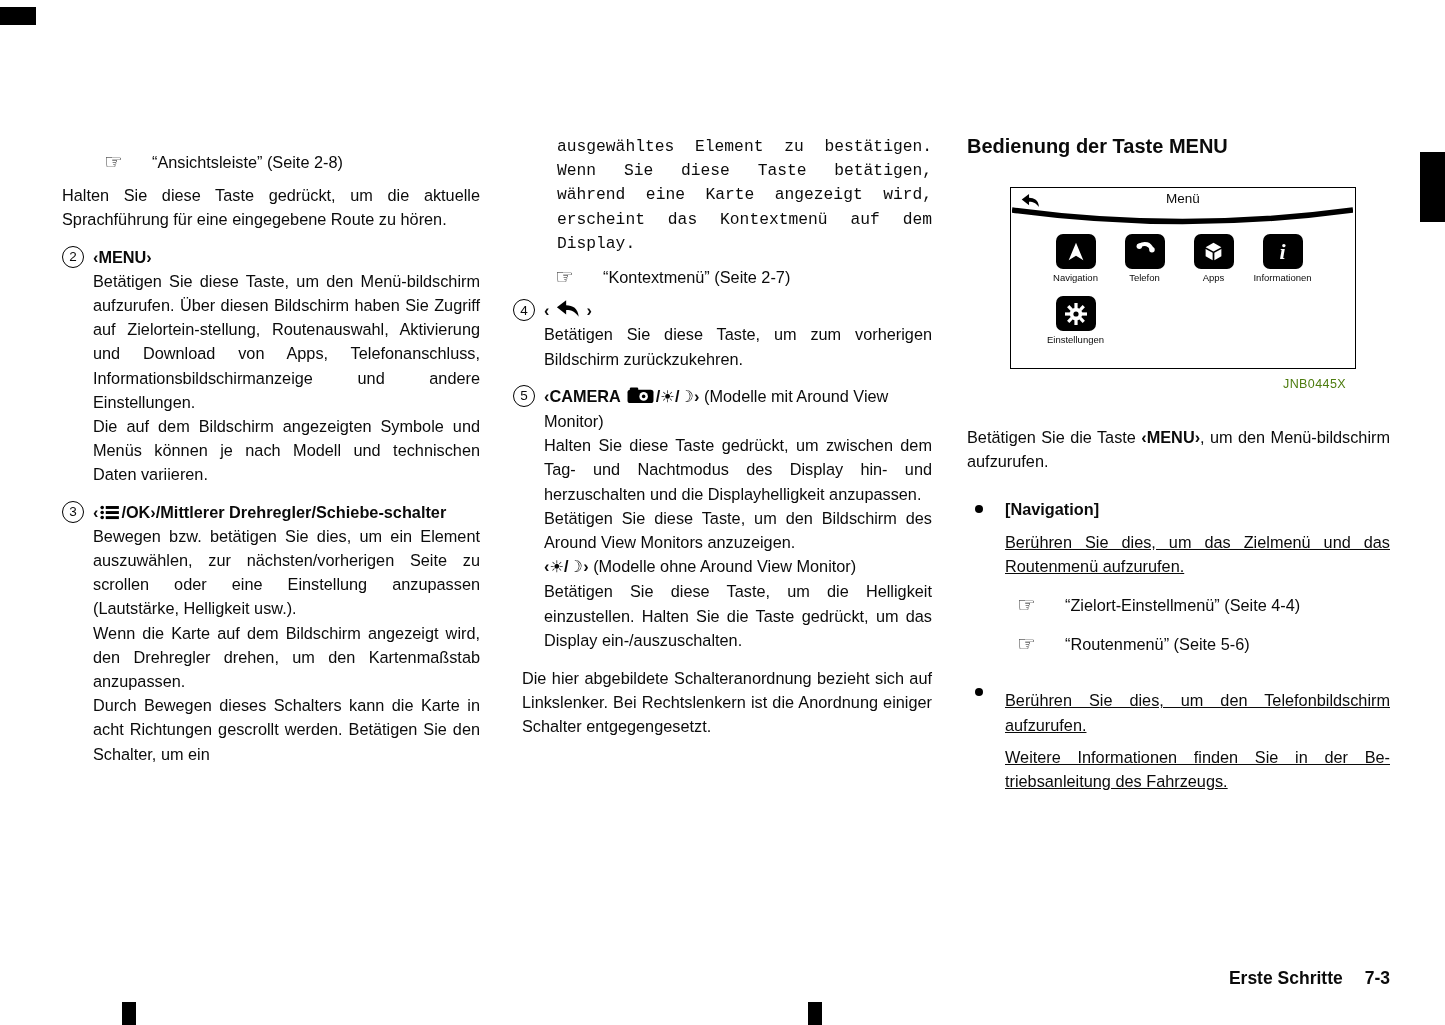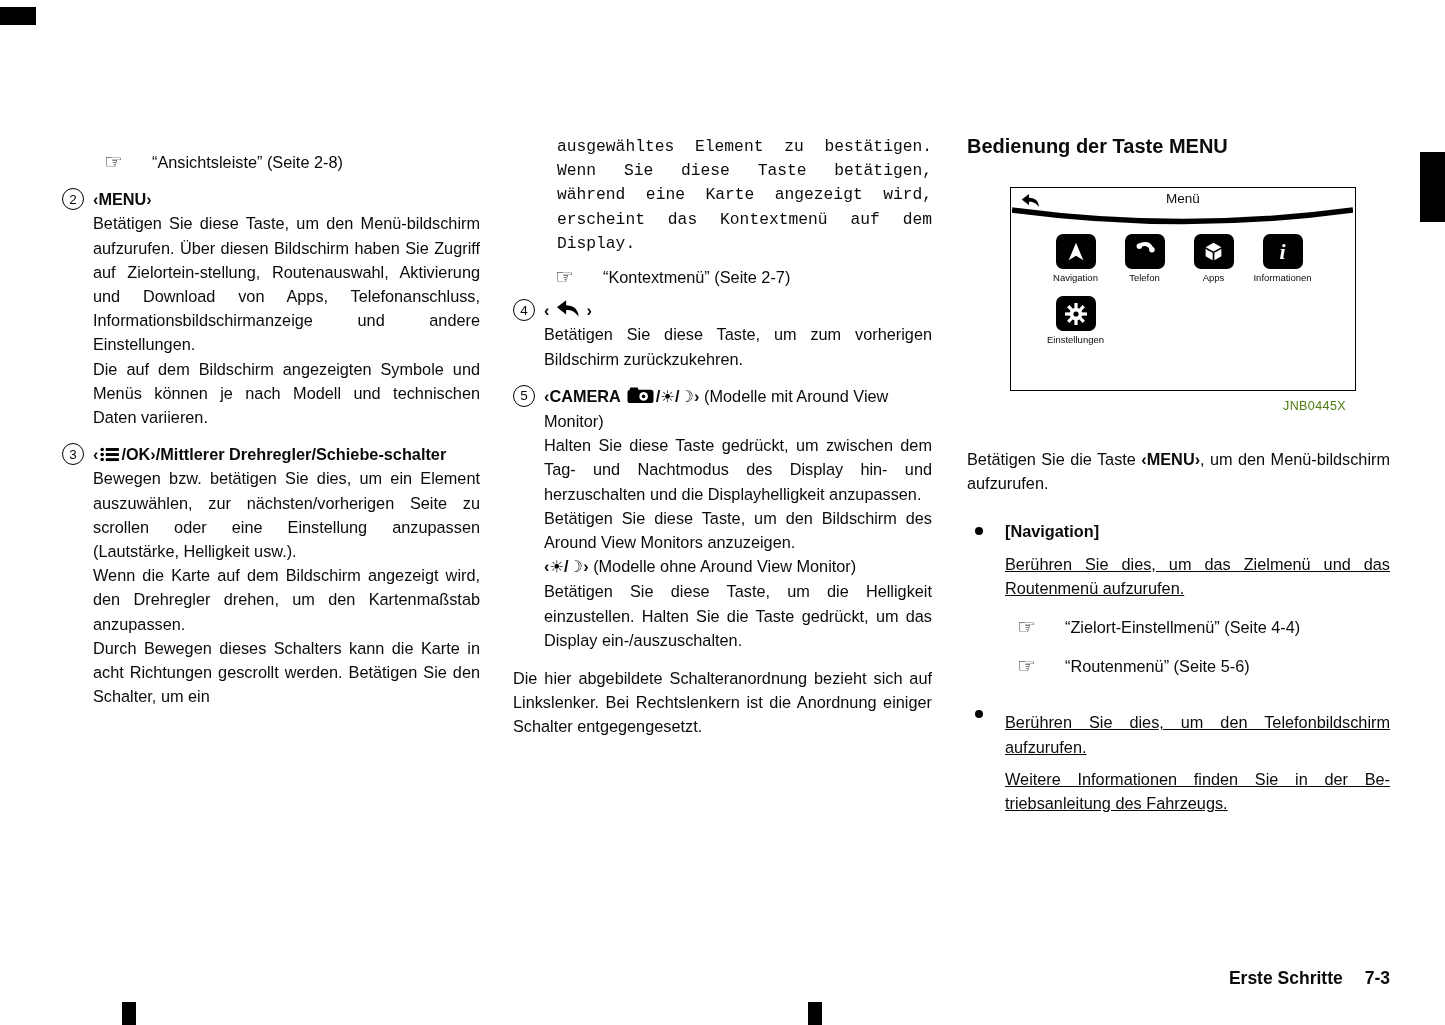--- a/index.html
+++ b/index.html
@@ -55,21 +55,21 @@
   .indent { margin-left:44px;font-family:Liberation Mono, monospace; }
 
   .inline-icon { vertical-align:-2px; margin:0 2px; }
   .sym { font-family:"DejaVu Sans", sans-serif; font-weight:bold; }
 
   
   .h1 { font-size:20px; font-weight:bold; line-height:26px; }
 
   .screen-figure { margin:28px 0 0 43px; width:346px; }
   .screen {
-    position:relative; width:346px; height:204px;
+    position:relative; width:346px; height:182px;
     border:1.5px solid #000; background:#fff;
   }
   .screen-back { position:absolute; top:5px; left:10px; }
   .screen-title {
     position:absolute; top:3px; left:0; width:100%;
     text-align:center; font-size:13.5px;
   }
   .arc { position:absolute; top:17px; left:1px; }
   .tile-row { position:absolute; left:30px; display:flex; }
   .row1 { top:46px; }
@@ -97,39 +97,40 @@
   .bbody .ref { margin-left:12px; margin-top:15px; margin-bottom:0; }
 
   
   .footer {
     position:absolute; top:968px; right:55px;
     font-size:17.5px; font-weight:bold;
   }
   .footer .pageno { margin-left:22px; }
 
   .mt6 { margin-top:6px; }
-  .mt14 { margin-top:14px; }
+  .mt14 { margin-top:14px;margin-left:9px; }
 </style>
 </head>
 <body>
 
 <div class="page">
 
   <div class="mark mark-tl"></div>
   <div class="mark mark-right"></div>
   <div class="mark mark-b1"></div>
   <div class="mark mark-b2"></div>
 
   <div class="col" id="col1">
 
     <div class="ref">
       <span class="hand">☞</span>
       <span class="ref-text">“Ansichtsleiste” (Seite 2-8)</span>
     </div>
 
+    <p class="para">Halten Sie diese Taste gedrückt, um die aktuelle Sprachführung für eine eingegebene Route zu hören.</p>
 
     <div class="item">
       <span class="num">2</span>
       <div class="ibody">
         <div class="ititle">‹MENU›</div>
         <p class="para">Betätigen Sie diese Taste, um den Menü-bildschirm aufzurufen. Über diesen Bildschirm haben Sie Zugriff auf Zielortein-stellung, Routenauswahl, Aktivierung und Download von Apps, Telefonanschluss, Informationsbildschirmanzeige und andere Einstellungen.</p>
         <p class="para">Die auf dem Bildschirm angezeigten Symbole und Menüs können je nach Modell und technischen Daten variieren.</p>
       </div>
     </div>
 

